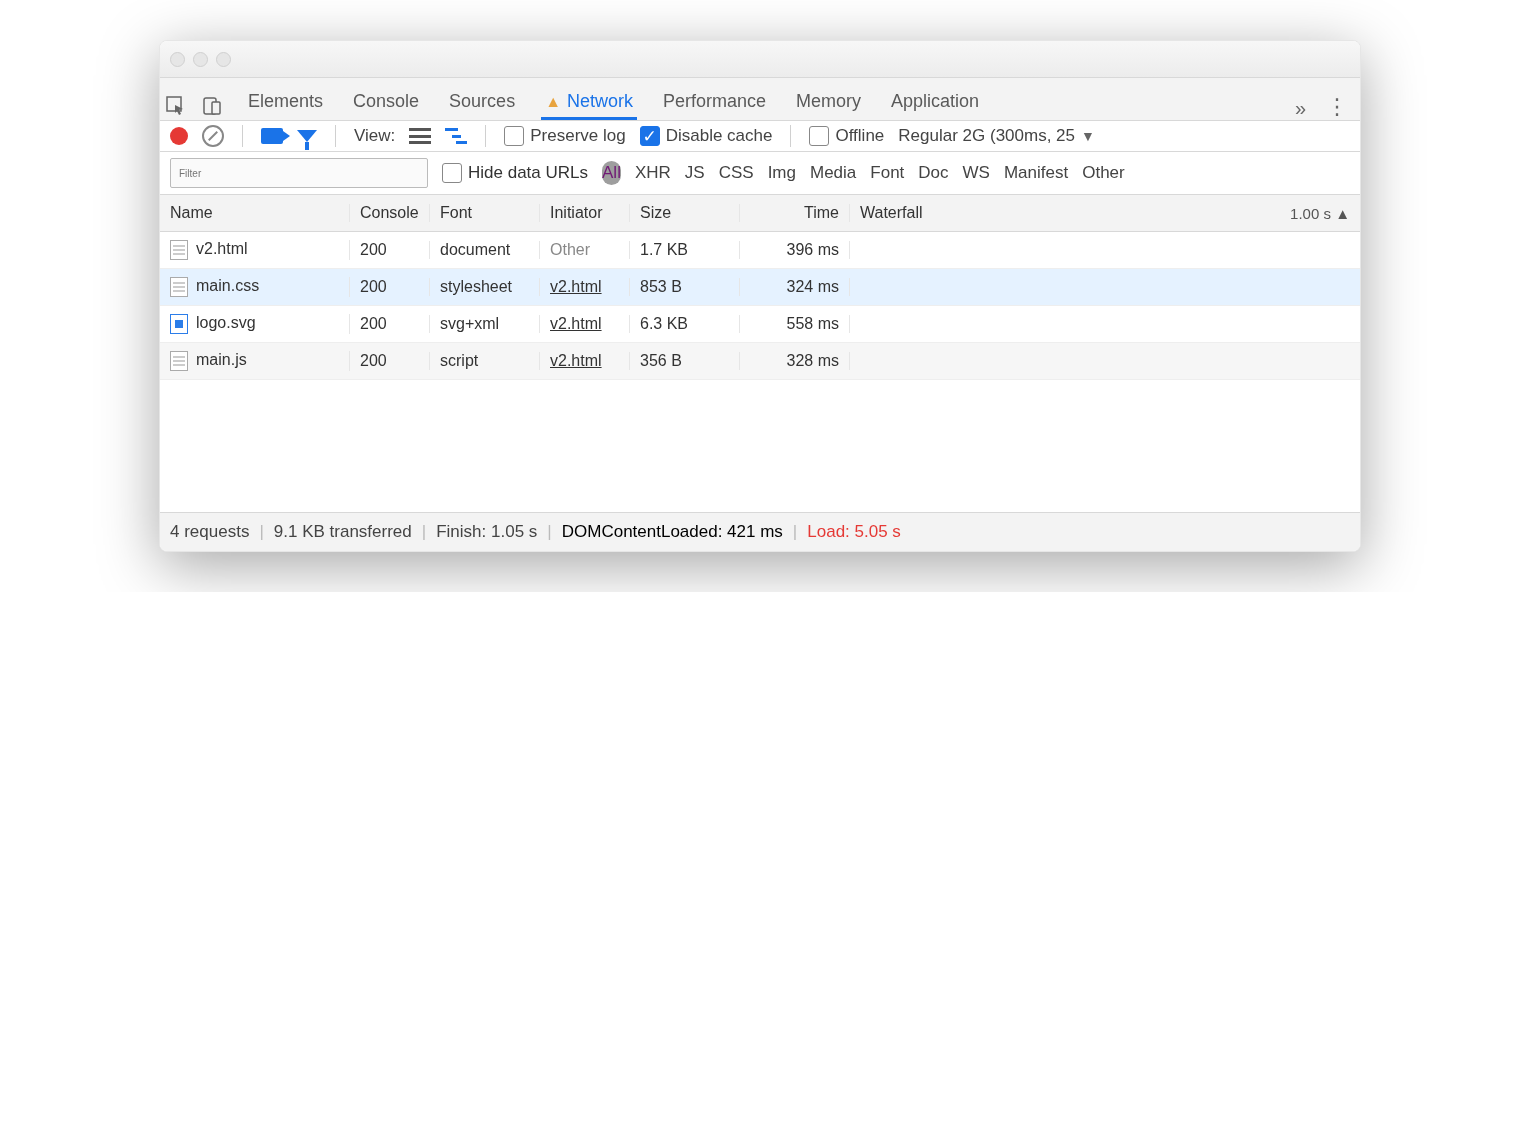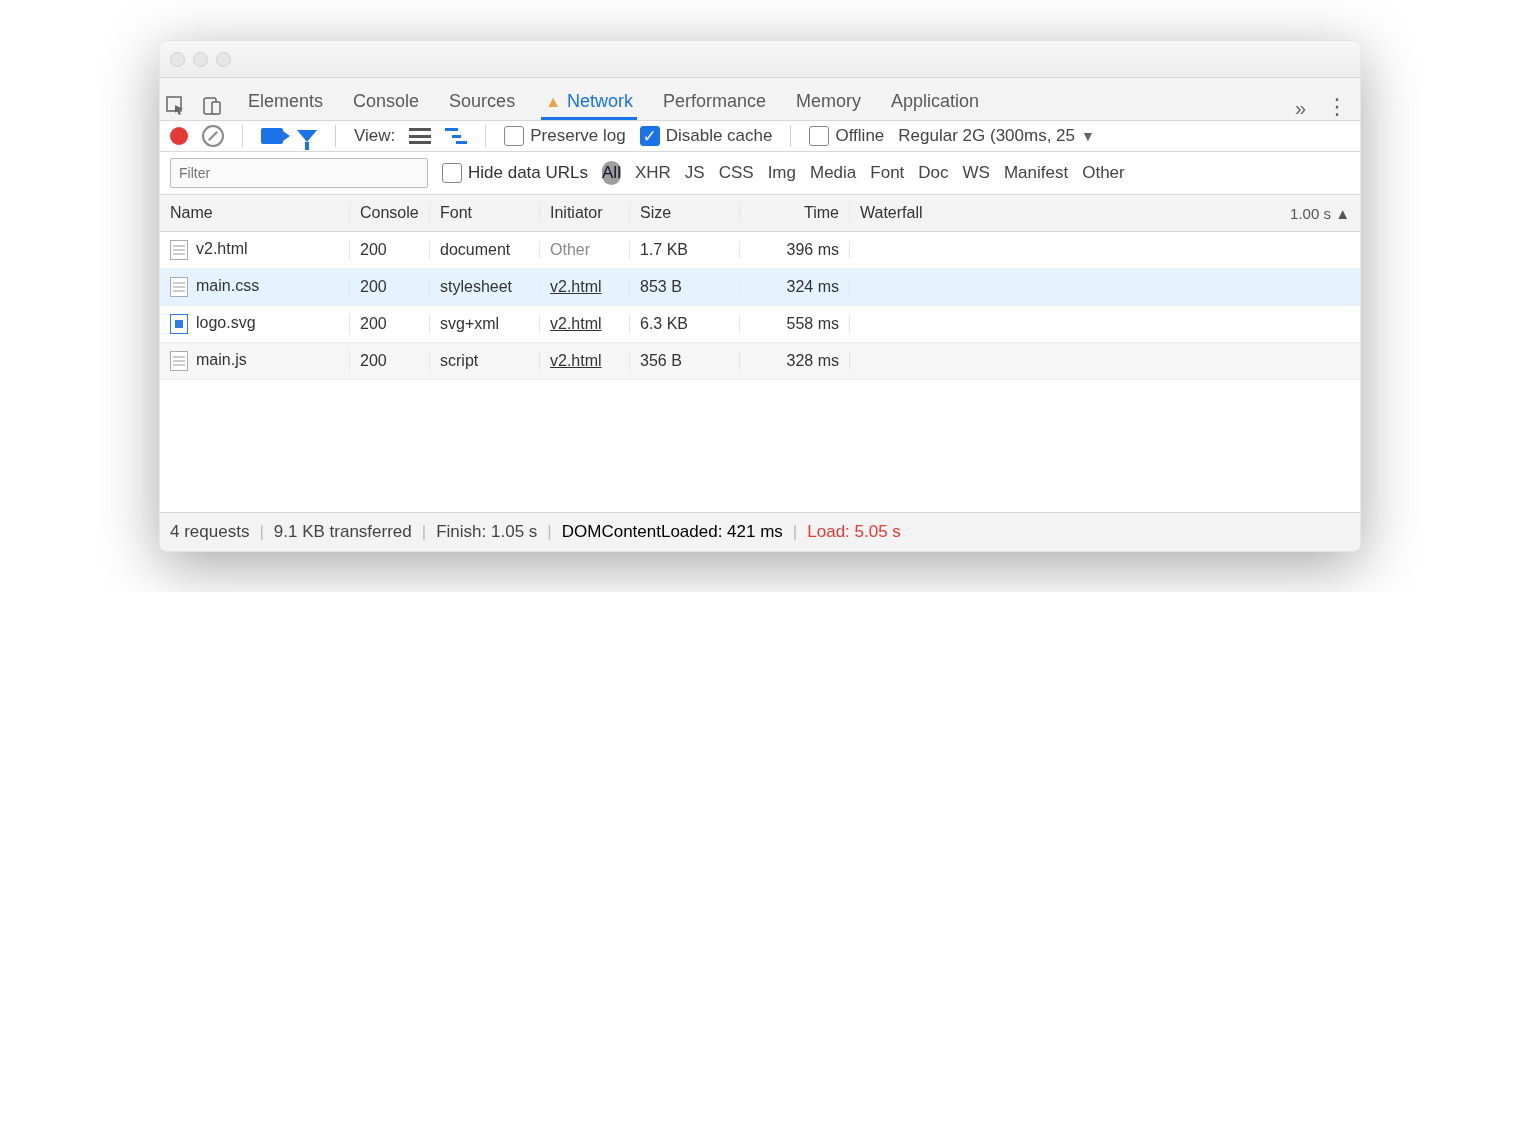--- a/index.html
+++ b/index.html
@@ -36,22 +36,22 @@
 .viewbtn{width:22px;height:16px;display:flex;flex-direction:column;justify-content:space-between}
 .viewbtn span{height:3px;background:#555}
 .viewbtn.wf span:nth-child(1){width:60%;background:#1a73e8}
 .viewbtn.wf span:nth-child(2){width:40%;margin-left:30%;background:#1a73e8}
 .viewbtn.wf span:nth-child(3){width:50%;margin-left:50%;background:#1a73e8}
 .cb{width:18px;height:18px;border:1px solid #888;border-radius:3px;display:inline-flex;align-items:center;justify-content:center;background:#fff}
 .cb.checked{background:#1a73e8;border-color:#1a73e8;color:#fff}
 .select-throttle{display:flex;align-items:center;gap:6px;color:#444}
 .tri{font-size:14px;color:#666}
 .filterbar{display:flex;align-items:center;gap:14px;padding:6px 10px;border-bottom:1px solid #d8d8d8;font-size:17px}
-.filter-input{width:240px;height:28px;border:1px solid #bbb;border-radius:2px;padding:0 8px;font-size:14px;color:#0c4a6e;background:#fafafa}
-.pill-all{background:#9e9e9e;color:#0f172a;border-radius:12px;padding:2px 0;font-weight:500}
+.filter-input{width:240px;height:28px;border:1px solid #bbb;border-radius:2px;padding:0 8px;font-size:10px;color:#0c4a6e;background:#fafafa}
+.pill-all{background:#9e9e9e;color:#701a75;border-radius:12px;padding:2px 0;font-weight:500}
 .ftype{color:#444}
 .overview{position:relative;height:130px;border-bottom:1px solid #d8d8d8}
 .ov-ticks{display:flex;height:26px;border-bottom:1px solid #e6e6e6;position:relative}
 .ov-tick{position:absolute;top:0;font-size:15px;color:#444;transform:translateX(-50%)}
 .ov-body{position:relative;height:104px}
 .ov-bar{position:absolute;height:4px;border-radius:1px}
 .ov-line{position:absolute;top:0;bottom:0;width:2px;background:#6a5acd}
 .table{display:flex;flex-direction:column}
 .thead,.trow{display:flex;align-items:center;height:36px}
 .thead{background:#f3f3f3;border-bottom:1px solid #d8d8d8;font-size:16px;color:#333}

